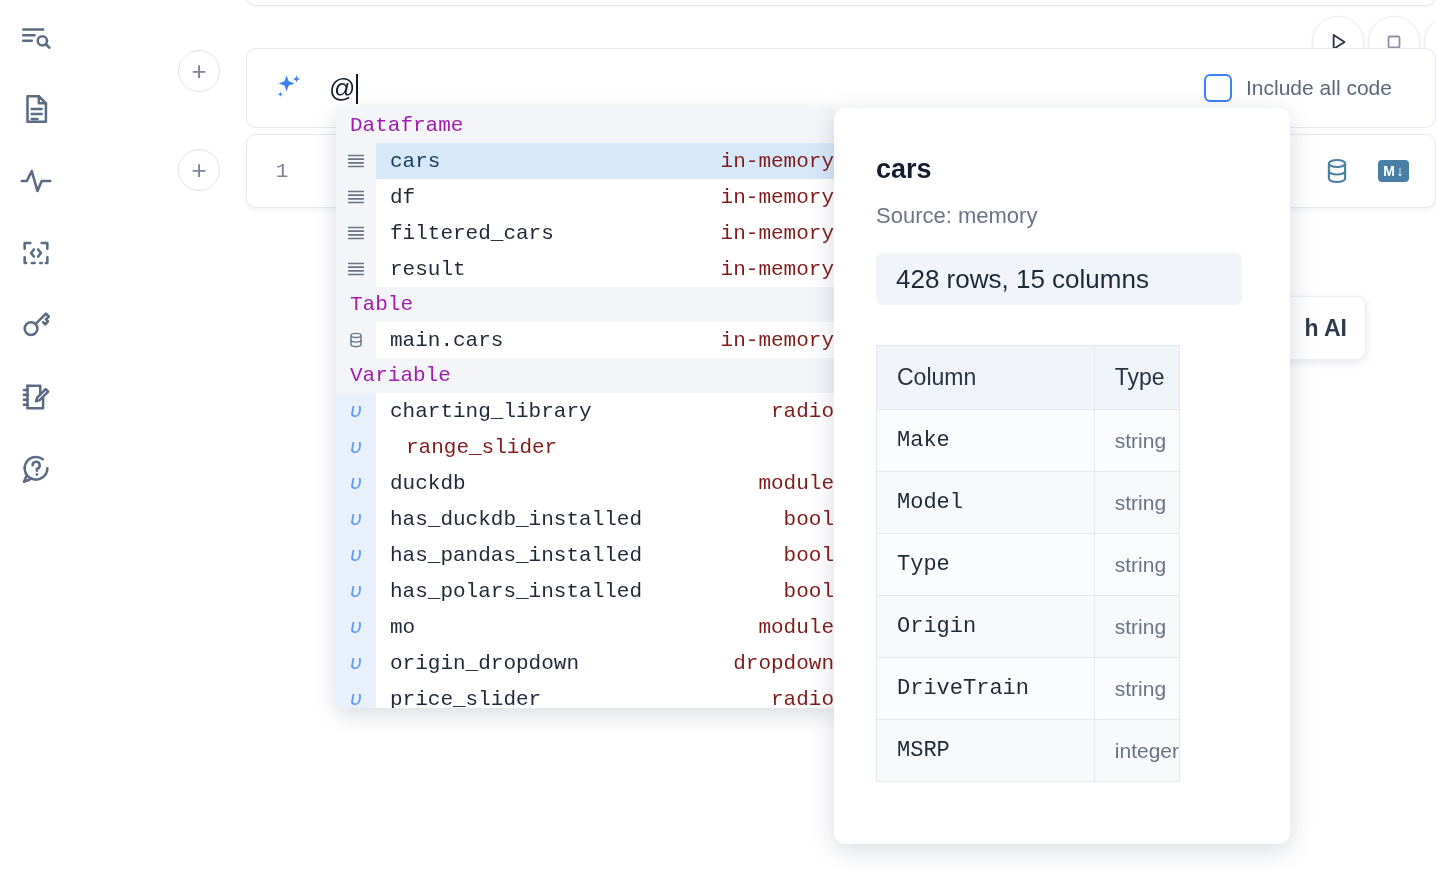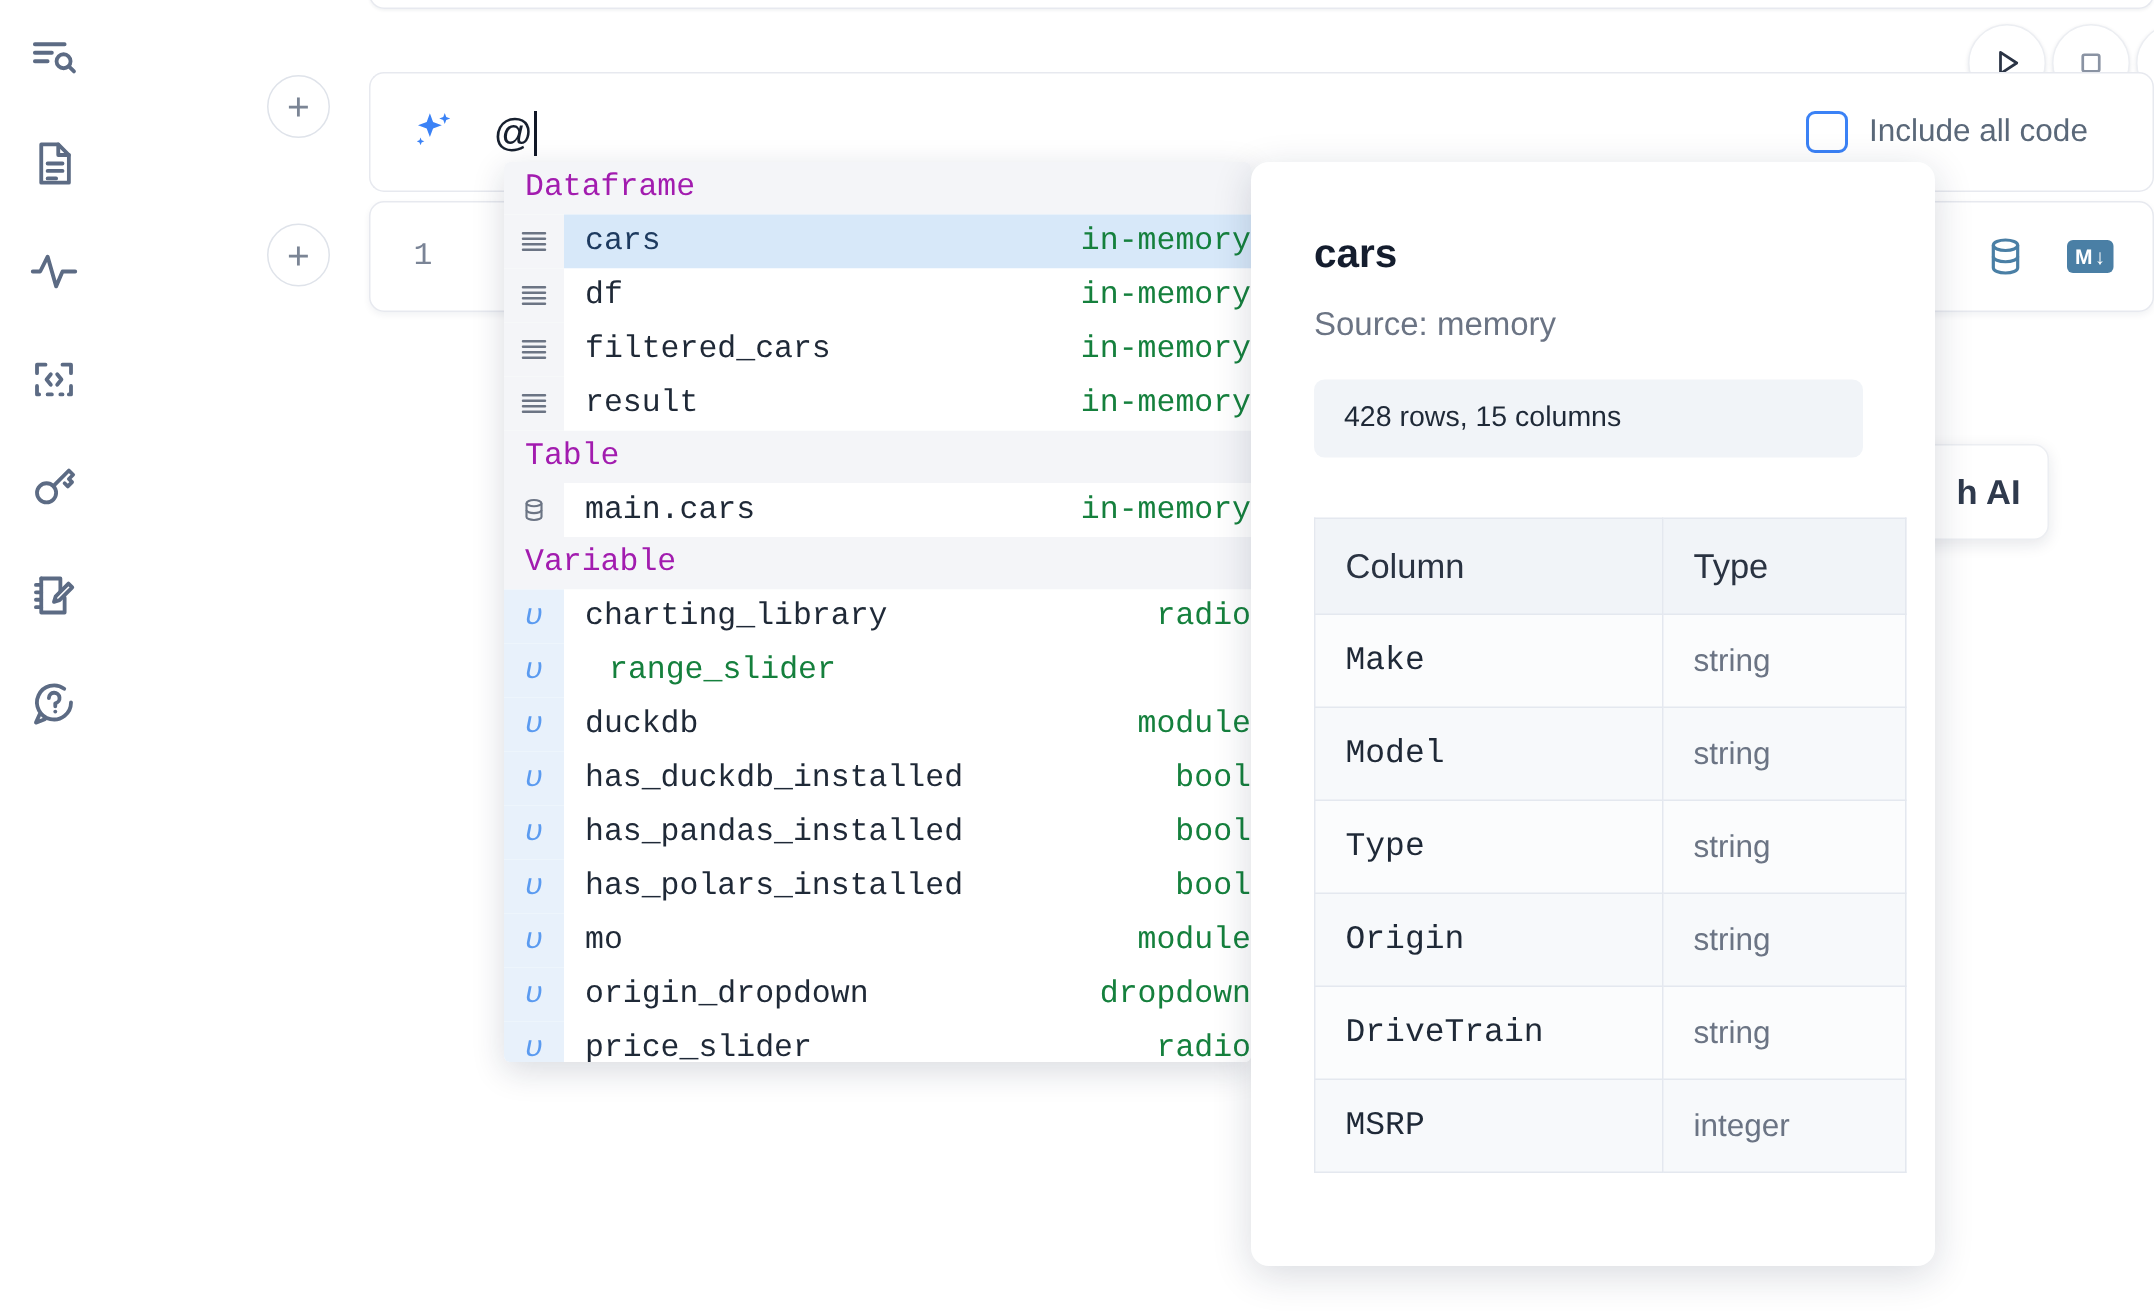--- a/index.html
+++ b/index.html
@@ -91,32 +91,32 @@
   .ac-row { display:flex; align-items:center; height:36px;
             font-family:"Liberation Mono", monospace; font-size:21px; cursor:pointer; }
   .ac-icon { width:40px; flex:none; display:flex; align-items:center; justify-content:center;
              background:#f4f5f8; height:100%; color:#6b7484; }
   .ac-icon.var { background:#e8f1fb; color:#5b9bf0; font-style:italic; font-size:20px; }
   .ac-body { flex:1; display:flex; align-items:center; justify-content:space-between;
              height:100%; padding:0 0 0 14px; background:#fff; overflow:hidden; }
   .ac-row.sel .ac-body { background:#d7e8f9; }
   .ac-name { color:#1f2937; white-space:nowrap; }
   .ac-row.sel .ac-name { color:#1d3a5f; }
-  .ac-type { color:#15803d; white-space:nowrap; padding-left:16px; }
+  .ac-type { color:#7f1d1d; white-space:nowrap; padding-left:16px; }
 
   
   .info { position:absolute; left:834px; top:108px; width:456px; height:736px;
           background:#fff; border-radius:12px;
           box-shadow:0 6px 26px rgba(20,30,60,.16); z-index:30; overflow:hidden; }
   .info-title { margin:46px 0 0 42px; font-size:27px; font-weight:700; color:#141d2e; }
   .info-src { margin:18px 0 0 42px; font-size:22px; color:#6b7484; }
   .info-pill { margin:24px 0 0 42px; width:366px; height:52px; background:#f1f4f8;
                border-radius:7px; display:flex; align-items:center; padding-left:20px;
-               font-size:19px; color:#1f2937; }
-  .info-table { margin:40px 0 0 42px; width:395px; border-collapse:collapse; }
+               font-size:26px; color:#1f2937; }
+  .info-table { margin:40px 0 0 42px; width:304px; border-collapse:collapse; }
   .info-table th, .info-table td { border:1px solid #e4e8ef; text-align:left;
                                    padding:18px 0 18px 20px; }
   .info-table th { background:#f1f4f8; font-size:23px; font-weight:400; color:#2a3342; }
   .info-table td.col { font-family:"Liberation Mono", monospace; font-size:22px; color:#1f2937;
                        background:#fbfcfd; }
   .info-table td.typ { font-size:21px; color:#6b7484; background:#fbfcfd; }
   .info-table tr:nth-child(even) td { background:#f7f9fb; }
   .info-table th.c1, .info-table td.col { width:232px; }
 </style>
 </head>

